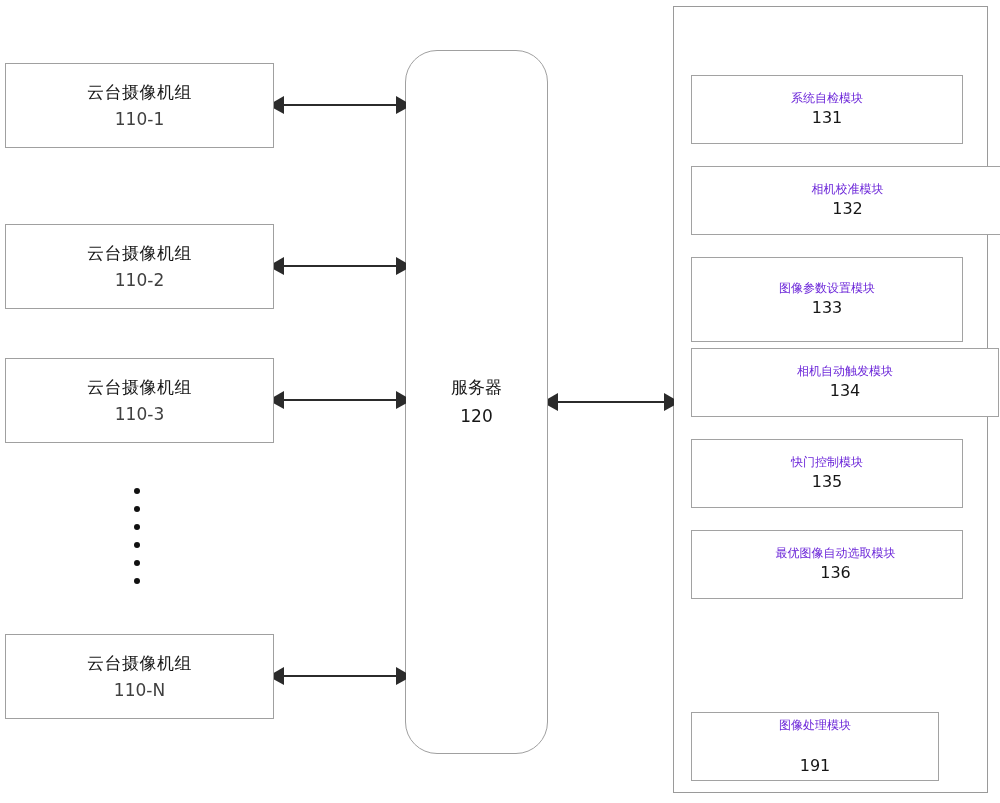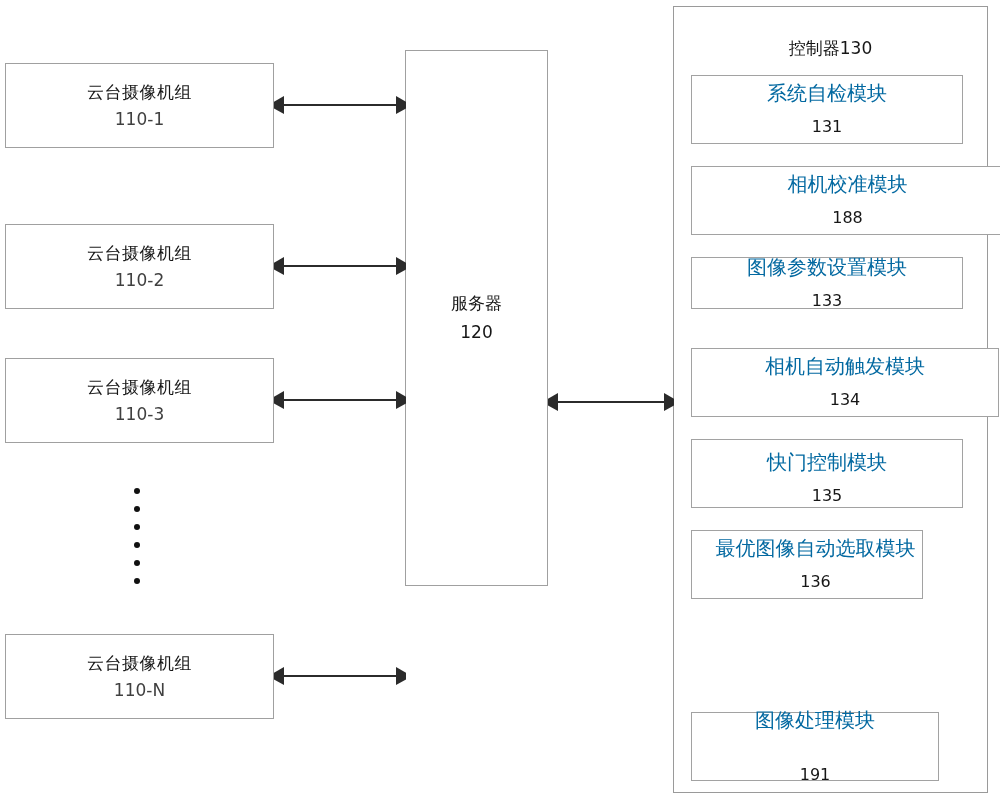--- a/index.html
+++ b/index.html
@@ -68,28 +68,27 @@
     left: 0;
     right: 0;
     text-align: center;
     font-size: 17px;
     color: #161616;
   }
   .mod-box {
     border: 1px solid #a2a2a2;
   }
   .mod-title {
-    font-size: 20px;
-    color: #0369a1;
-    font-family: Liberation Mono, monospace;
+    font-size: 12px;
+    color: #6d28d9;
   }
   .mod-id {
     font-size: 16px;
     color: #161616;
-    margin-top: 8px;
+    margin-top: 1px;
   }
   .arrow {
     position: absolute;
   }
   .dots {
     position: absolute;
     display: flex;
     flex-direction: column;
     align-items: center;
   }
@@ -127,55 +126,54 @@
 
   <div class="dots" style="left:134px; top:488px;">
     <div class="dot" style="margin-bottom:12px;"></div>
     <div class="dot" style="margin-bottom:12px;"></div>
     <div class="dot" style="margin-bottom:12px;"></div>
     <div class="dot" style="margin-bottom:12px;"></div>
     <div class="dot" style="margin-bottom:12px;"></div>
     <div class="dot"></div>
   </div>
 
-  <div class="box server-box" style="left:405px; top:50px; width:143px; height:536px;">
+  <div class="box server-box" style="left:405px; top:50px; width:143px; height:704px;border-radius:32px;">
     <div class="server-title">服务器</div>
     <div class="server-id">120</div>
   </div>
 
   <div class="controller-outer" style="left:673px; top:6px; width:315px; height:787px;">
 
-    <div class="controller-title" style="top:30px;">控制器130</div>
 
     <div class="box mod-box" style="left:17px; top:68px; width:272px; height:69px;">
       <div class="mod-title">系统自检模块</div>
       <div class="mod-id">131</div>
     </div>
 
     <div class="box mod-box" style="left:17px; top:159px; width:313px; height:69px;">
       <div class="mod-title">相机校准模块</div>
-      <div class="mod-id">188</div>
-    </div>
-
-    <div class="box mod-box" style="left:17px; top:250px; width:272px; height:52px;">
+      <div class="mod-id">132</div>
+    </div>
+
+    <div class="box mod-box" style="left:17px; top:250px; width:272px; height:85px;">
       <div class="mod-title">图像参数设置模块</div>
       <div class="mod-id">133</div>
     </div>
 
     <div class="box mod-box" style="left:17px; top:341px; width:308px; height:69px;">
       <div class="mod-title">相机自动触发模块</div>
       <div class="mod-id">134</div>
     </div>
 
-    <div class="box mod-box" style="left:17px; top:432px; width:272px; height:69px;justify-content:flex-end;">
+    <div class="box mod-box" style="left:17px; top:432px; width:272px; height:69px;">
       <div class="mod-title">快门控制模块</div>
       <div class="mod-id">135</div>
     </div>
 
-    <div class="box mod-box" style="left:17px; top:523px; width:232px; height:69px;padding-left:17px;">
+    <div class="box mod-box" style="left:17px; top:523px; width:272px; height:69px;padding-left:17px;">
       <div class="mod-title">最优图像自动选取模块</div>
       <div class="mod-id">136</div>
     </div>
 
 
     <div class="box mod-box" style="left:17px; top:705px; width:248px; height:69px;gap:21px;">
       <div class="mod-title">图像处理模块</div>
       <div class="mod-id">191</div>
     </div>
   </div>

